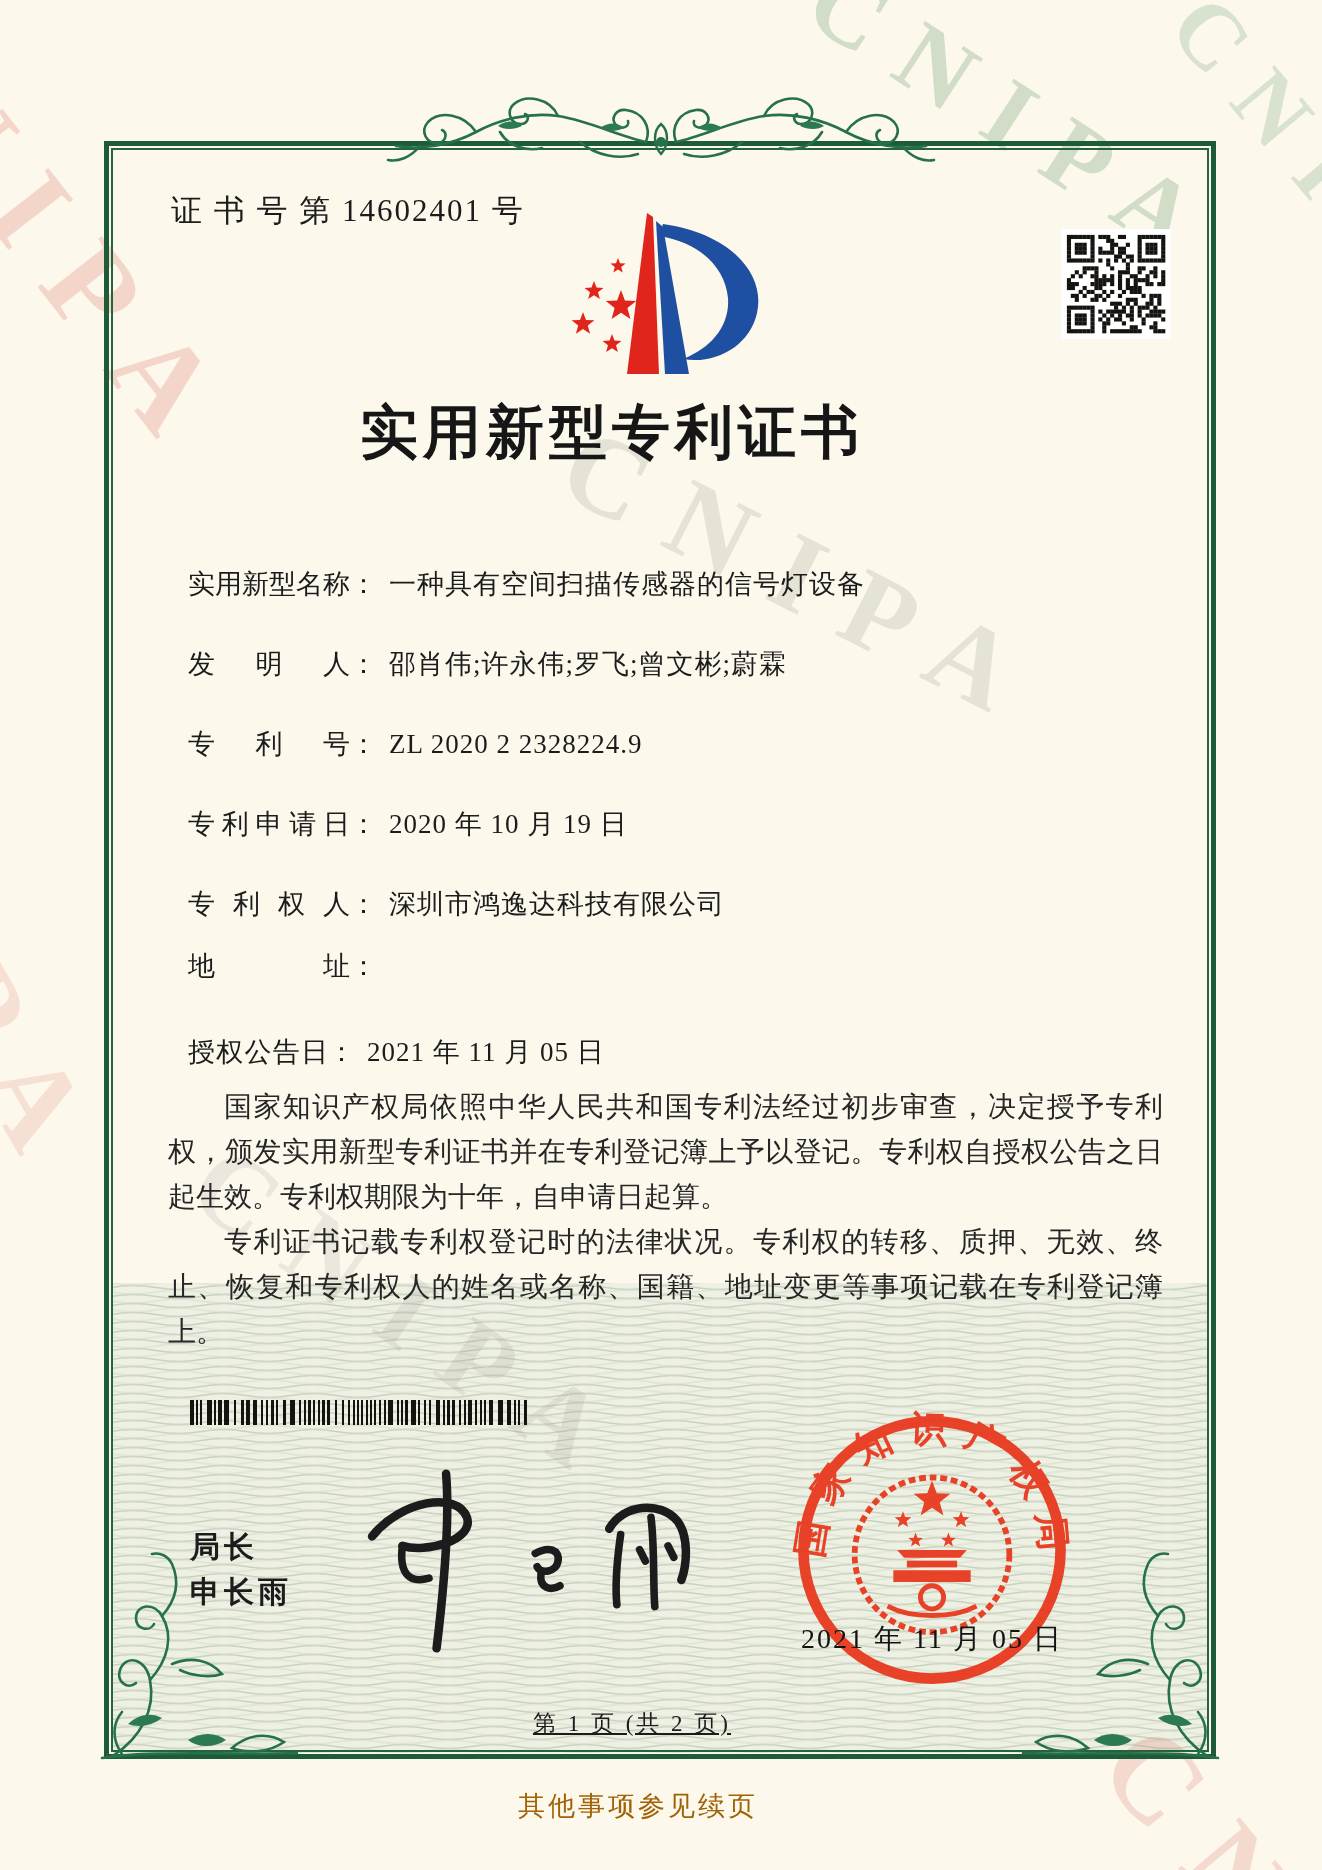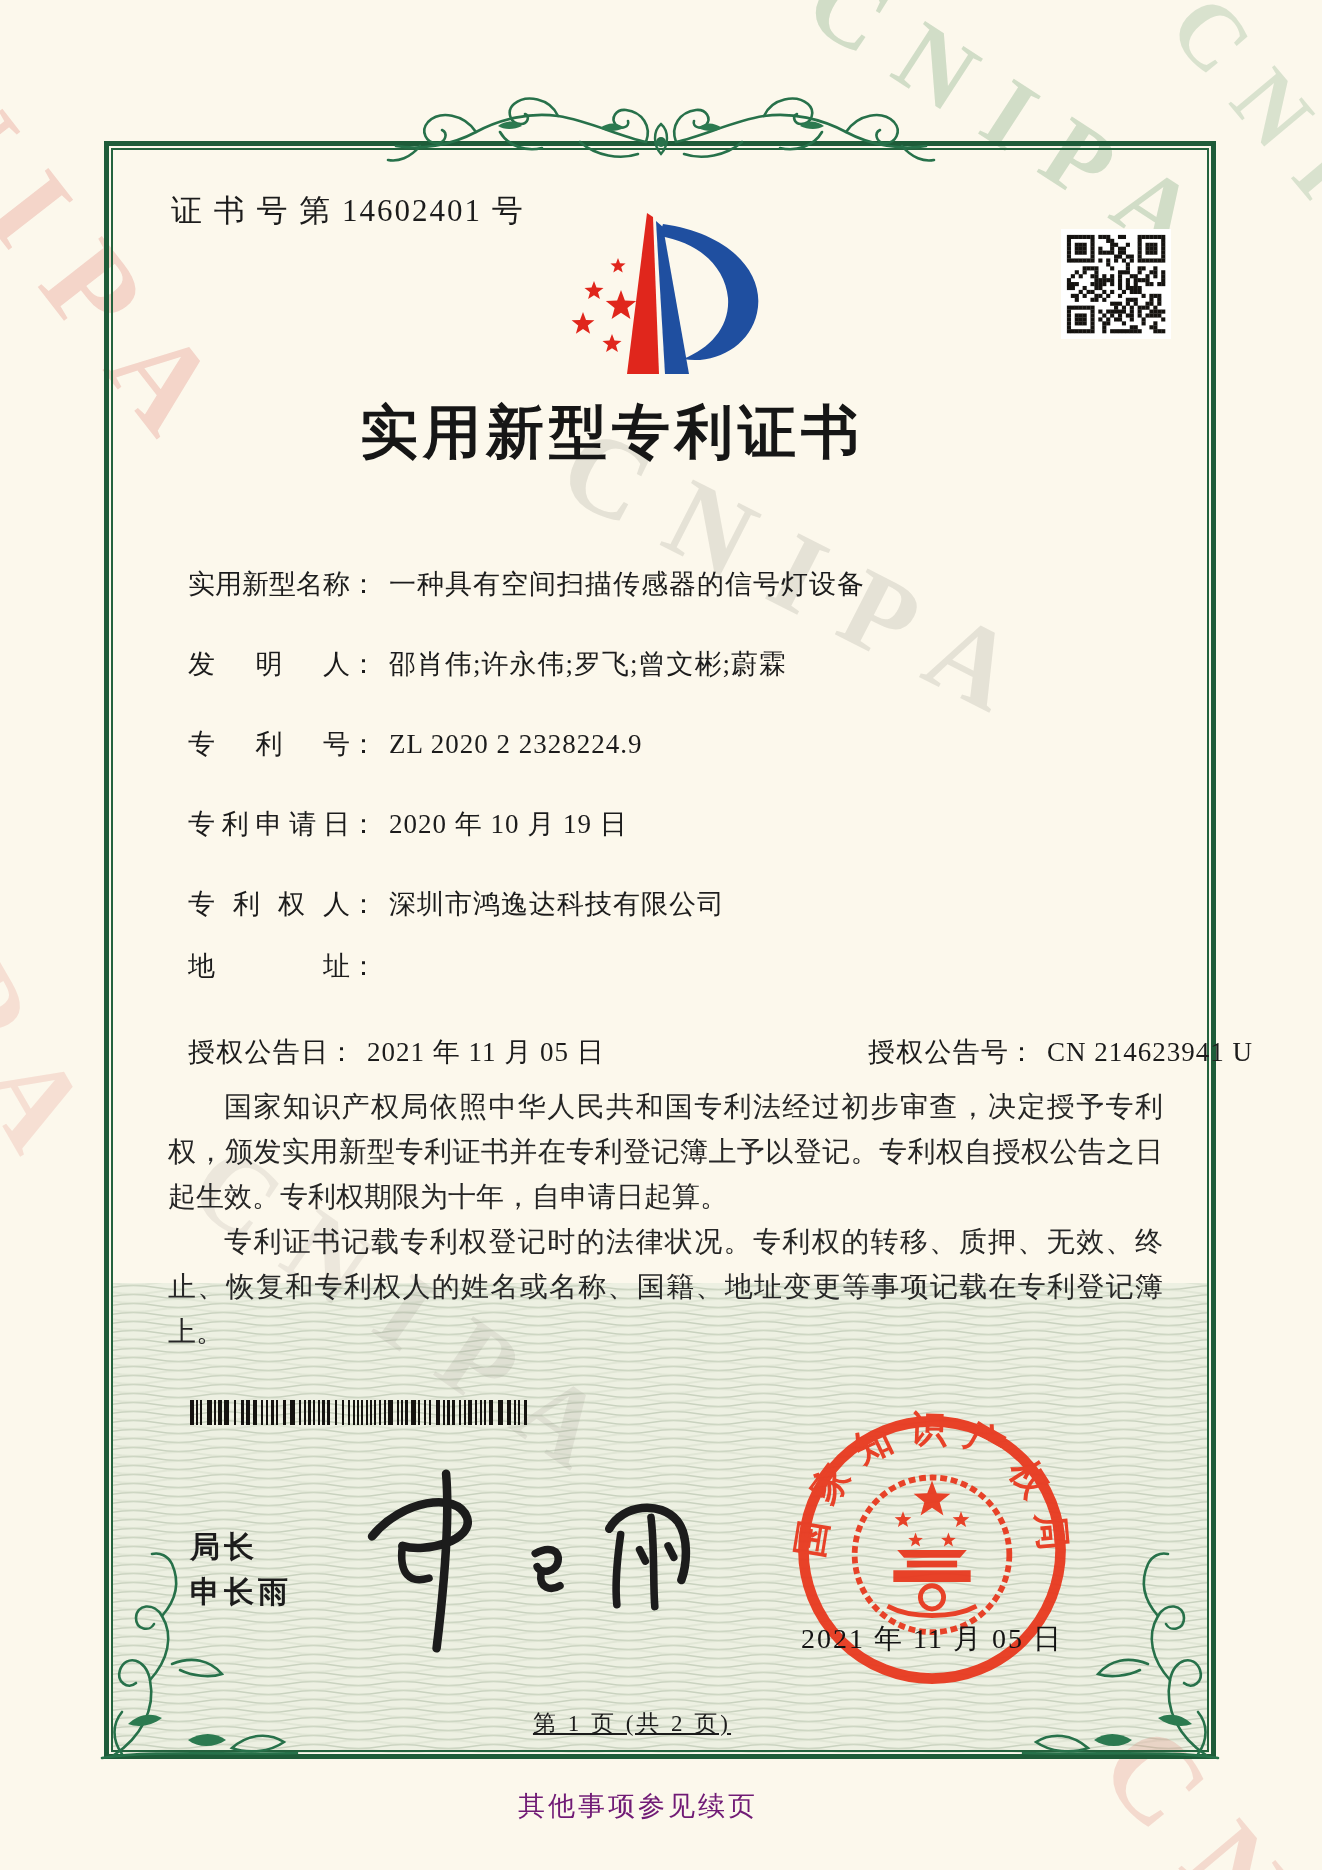--- a/index.html
+++ b/index.html
@@ -52,21 +52,21 @@
                   font-family:"Liberation Sans","DejaVu Sans",sans-serif; z-index:5; letter-spacing:4px;}
   .director-name{position:absolute; left:190px; top:1572px; font-size:30px; font-weight:bold;
                  font-family:Liberation Serif, serif; z-index:5; letter-spacing:4px;}
   .signature{position:absolute; left:355px; top:1462px; z-index:6;}
   .seal{position:absolute; left:787px; top:1405px; z-index:6; opacity:.95;}
   .seal-date{position:absolute; left:787px; top:1620px; width:290px; text-align:center;
              font-size:28px; letter-spacing:2px; color:#131313; z-index:7;}
   .page-footer{position:absolute; left:0; top:1708px; width:1264px; text-align:center;
                font-size:23px; letter-spacing:3px; z-index:5;text-decoration:underline;}
   .continuation{position:absolute; left:0; top:1788px; width:1276px; text-align:center;
-                font-size:27px; letter-spacing:3px; z-index:4; color:#701a75;}
+                font-size:27px; letter-spacing:3px; z-index:4; color:#a16207;}
 </style>
 </head>
 <body>
 
 <div class="page">
 
   <div class="wm wm1">CNIPA</div>
   <div class="wm wm2">CNIPA</div>
   <div class="wm wm8">CNIPA</div>
   <div class="wm wm3">CNIPA</div>
@@ -454,23 +454,20 @@
     <span class="flabel">专利申请日</span><span class="fcolon">：</span><span class="fvalue">2020 年 10 月 19 日</span>
   </div>
   <div class="frow" style="top:886px">
     <span class="flabel">专利权人</span><span class="fcolon">：</span><span class="fvalue">深圳市鸿逸达科技有限公司</span>
   </div>
   <div class="frow" style="top:948px">
     <span class="flabel">地址</span><span class="fcolon">：</span>
   </div>
   <div class="frow" style="top:1034px; width:1030px;">
     <span class="flabel w5">授权公告日</span><span class="fcolon">：</span><span class="fvalue">2021 年 11 月 05 日</span>
-    <span class="grantB">
-      <span class="flabel w5">授权公告号</span><span class="fcolon">：</span><span class="fvalue">CN 214623941 U</span>
-    </span>
   </div>
 
   <div class="body-text">
     <p>国家知识产权局依照中华人民共和国专利法经过初步审查，决定授予专利权，颁发实用新型专利证书并在专利登记簿上予以登记。专利权自授权公告之日起生效。专利权期限为十年，自申请日起算。</p>
     <p>专利证书记载专利权登记时的法律状况。专利权的转移、质押、无效、终止、恢复和专利权人的姓名或名称、国籍、地址变更等事项记载在专利登记簿上。</p>
   </div>
 
   <svg class="barcode" id="barcode" width="337" height="25">
       <rect x="0" y="0" width="4" height="25" fill="#151310"></rect>
       <rect x="6" y="0" width="2" height="25" fill="#151310"></rect>

